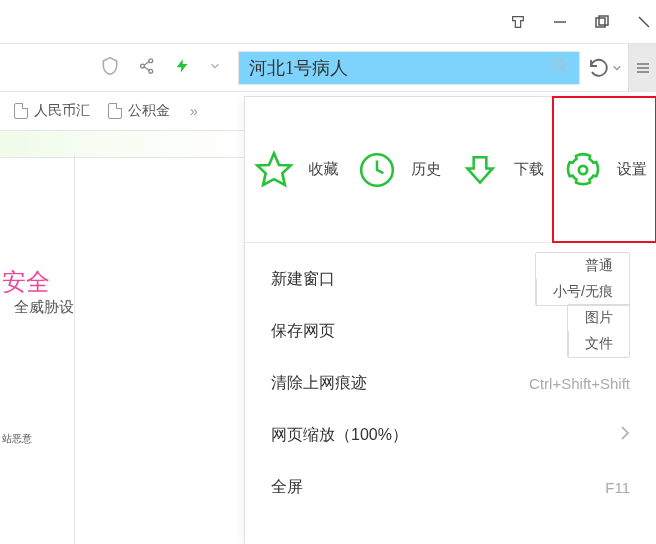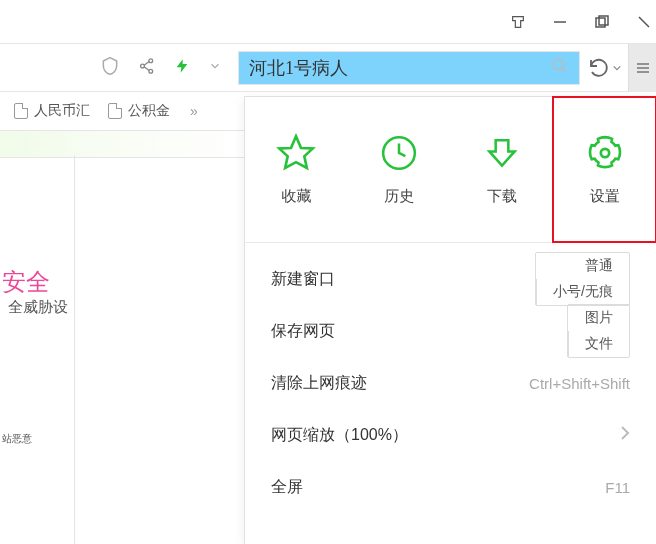--- a/index.html
+++ b/index.html
@@ -128,21 +128,21 @@
   }
   .snip1 {
     position: absolute;
     left: 2px; top: 266px;
     font-size: 24px;
     color: #ec4899;
     font-weight: 400;
   }
   .snip1b {
     position: absolute;
-    left: 8px; top: 298px;
+    left: 14px; top: 298px;
     font-size: 15px;
     color: #555;
   }
   .snip2 {
     position: absolute;
     left: 2px; top: 432px;
     font-size: 10px;
     color: #555;
   }
   
@@ -158,21 +158,20 @@
     box-shadow: -2px 2px 10px rgba(0,0,0,0.05);
   }
   .panel-top {
     display: flex;
     height: 146px;
     border-bottom: 1px solid #eaeaea;
   }
   .panel-item {
     flex: 1;
     display: flex;
-    flex-direction: column;
     align-items: center;
     justify-content: center;
     gap: 14px;
     font-size: 15px;
     color: #444;
   }
   .panel-item .ic {
     width: 40px; height: 40px;
     display: flex; align-items: center; justify-content: center;
   }

